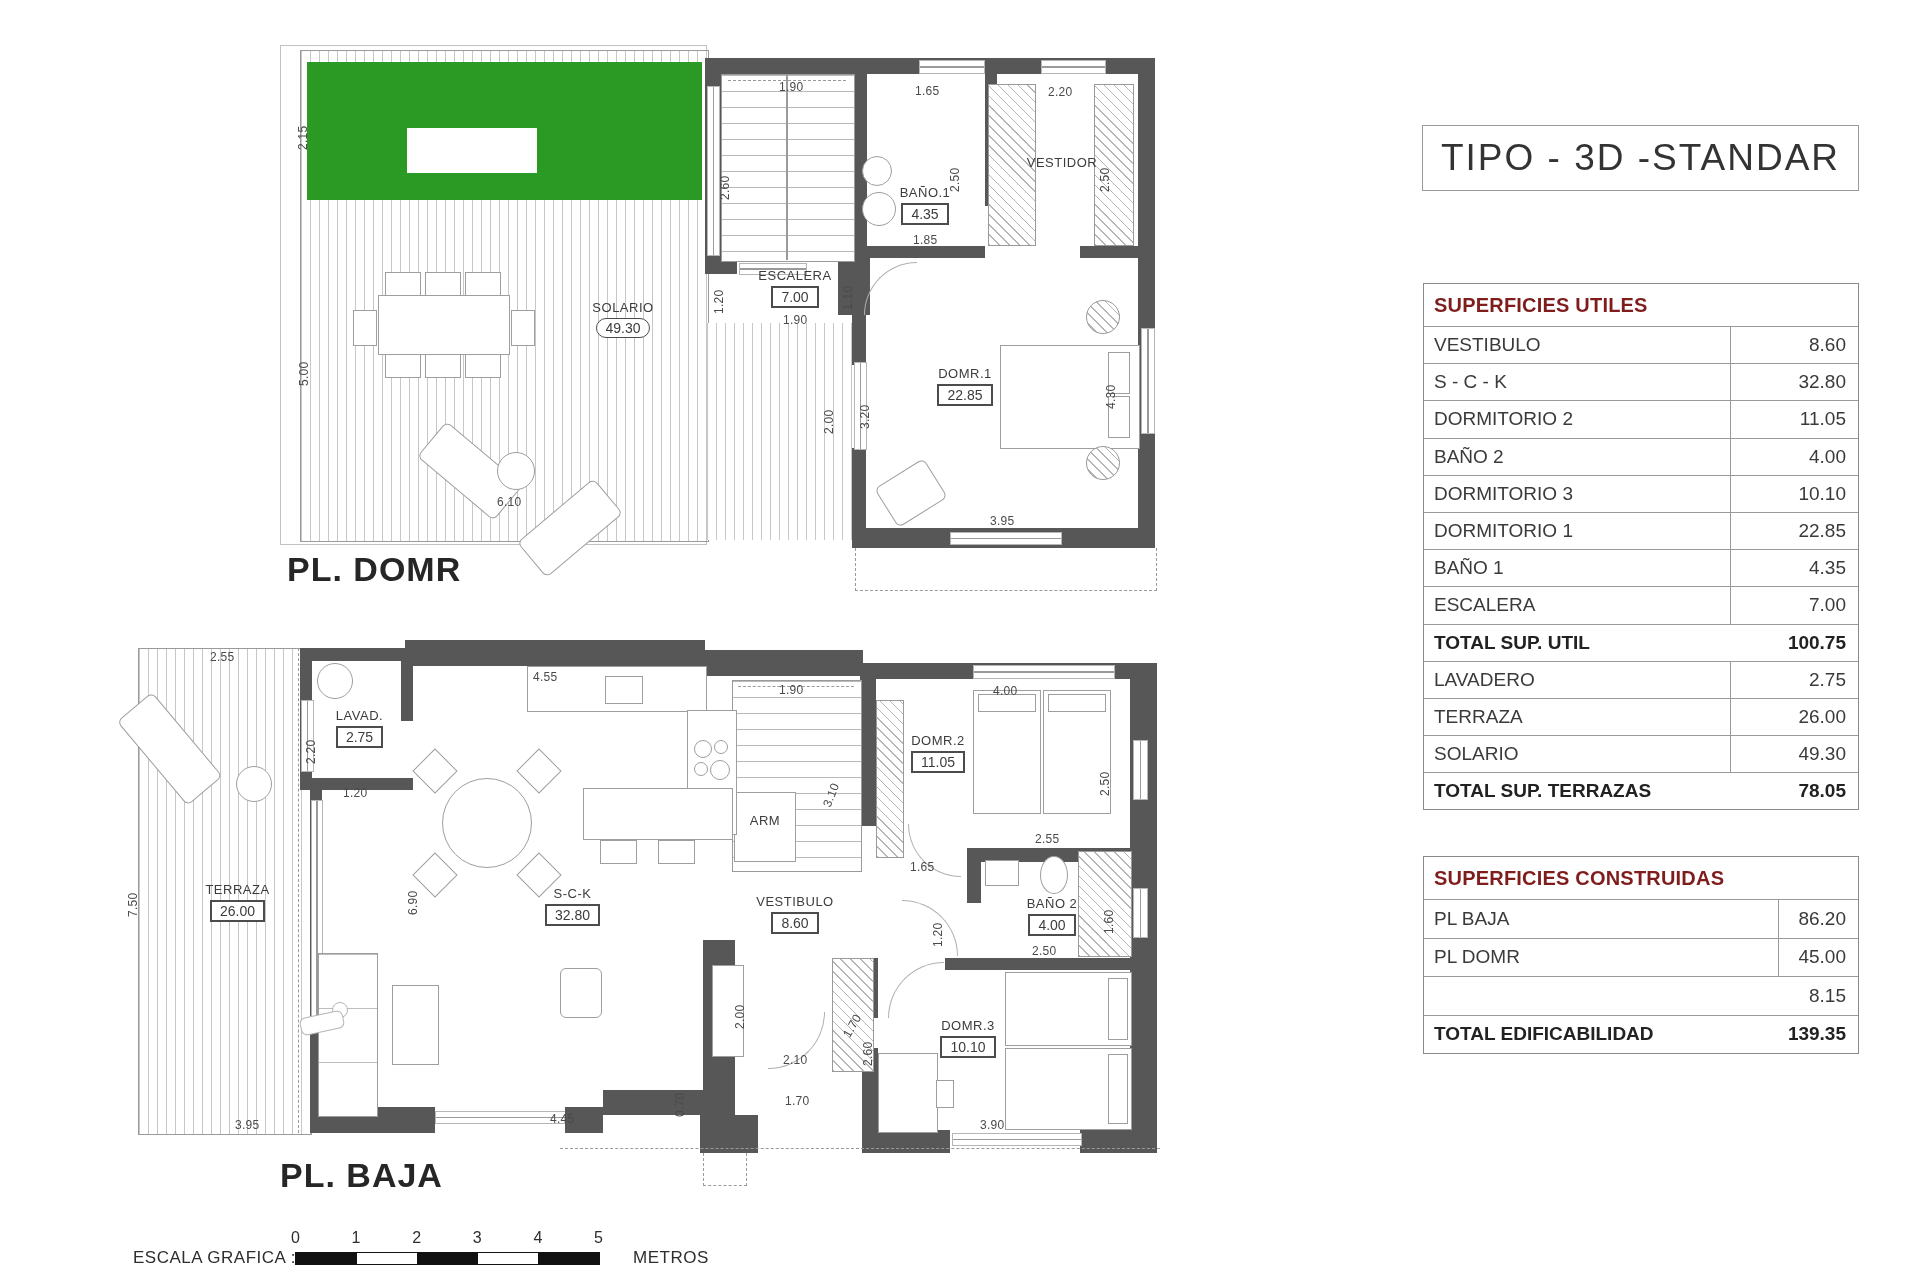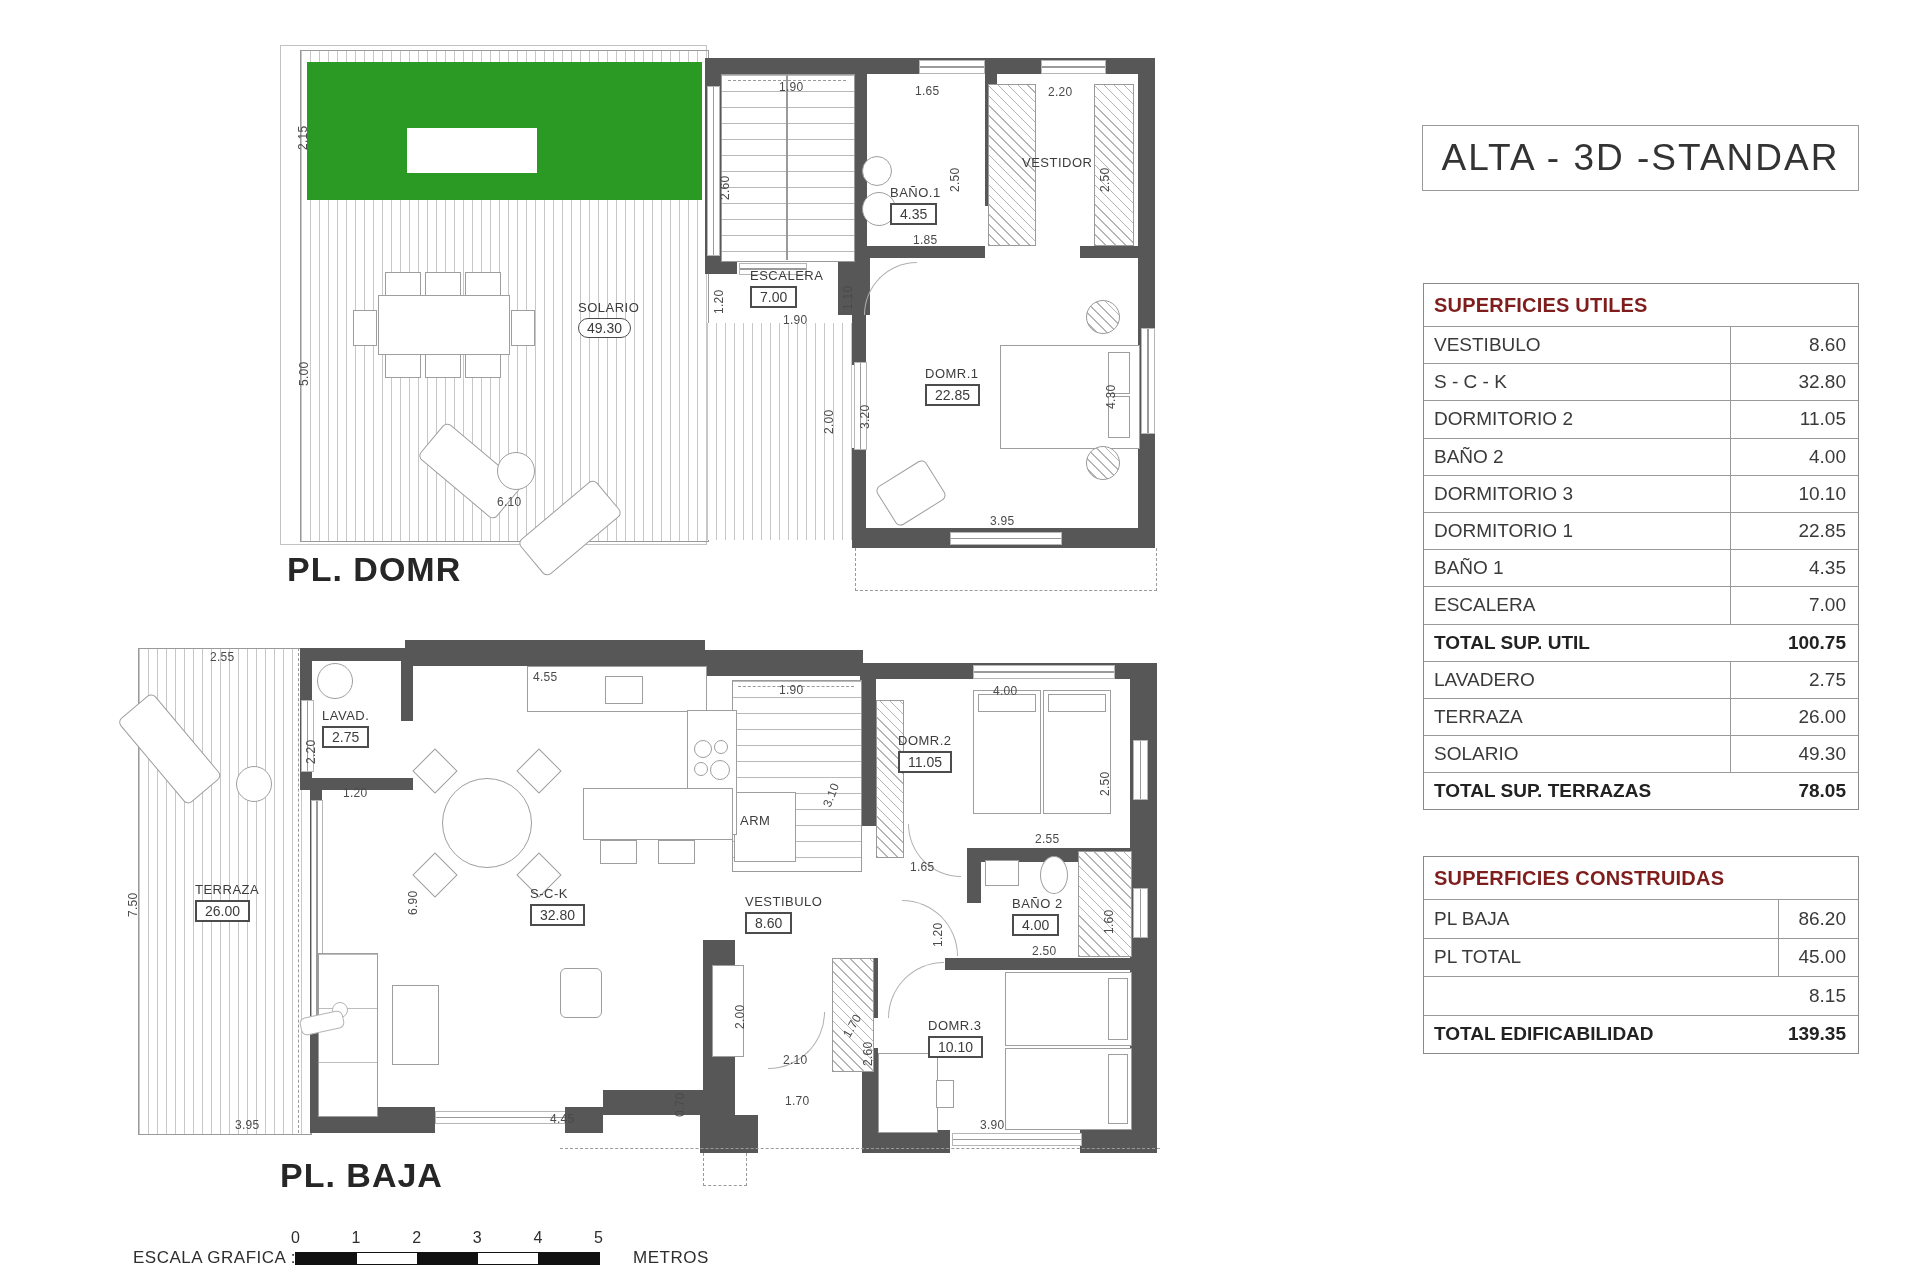--- a/index.html
+++ b/index.html
@@ -22,21 +22,21 @@
   .win.v{background-image:linear-gradient(to right,transparent 44%,#9a9a9a 44%,#9a9a9a 56%,transparent 56%);}
   
   .furn{position:absolute;border:1px solid #9e9e9e;background:#fff;}
   .round{border-radius:50%;}
   .rr{border-radius:6px;}
   .arc{position:absolute;border-left:1px solid #b0b0b0;border-bottom:1px solid #b0b0b0;border-bottom-left-radius:100%;}
   .dash{position:absolute;border:1px dashed #9a9a9a;}
   
   .dim{position:absolute;font-size:12px;color:#4a4a4a;white-space:nowrap;letter-spacing:.3px;}
   .dim.v{transform:rotate(-90deg);transform-origin:left bottom;}
-  .room{position:absolute;text-align:left;}
+  .room{position:absolute;text-align:center;}
   .rname{font-size:13px;color:#3c3c3c;letter-spacing:.5px;white-space:nowrap;}
   .rbox{display:inline-block;border:2px solid #4c4c4c;background:#fff;padding:1px 8px;margin-top:3px;font-size:14px;color:#3c3c3c;}
   .rbox.rounded{border-width:1px;border-radius:10px;}
   .planlabel{position:absolute;font-size:34px;font-weight:600;letter-spacing:1px;color:#262626;}
   
   .titlebox{position:absolute;left:1422px;top:125px;width:435px;height:64px;border:1px solid #9a9a9a;
             display:flex;align-items:center;justify-content:center;font-size:37px;letter-spacing:2px;color:#333;}
   .stable{position:absolute;border:1px solid #8a8a8a;background:#fff;}
   .thead{height:42px;display:flex;align-items:center;padding-left:10px;font-size:20px;font-weight:bold;
          color:#7f1d1d;border-bottom:1px solid #9a9a9a;letter-spacing:.2px;}
@@ -294,21 +294,21 @@
   </div>
   <div class="room" style="left:928px;top:1018px;width:80px">
     <div class="rname">DOMR.3</div>
     <div class="rbox">10.10</div>
   </div>
   <div class="room" style="left:740px;top:813px;width:50px">
     <div class="rname">ARM</div>
   </div>
   <div class="planlabel" style="left:280px;top:1156px">PL. BAJA</div>
 
-  <div class="titlebox">ALTA - 3D -STANDAR</div>
+  <div class="titlebox">TIPO - 3D -STANDAR</div>
 
   <div class="stable" id="t-utiles" style="left:1423px;top:283px;width:434px">
     <div class="thead">SUPERFICIES UTILES</div>
     <div class="rows">
         <div class="trow">
           <div class="tl">VESTIBULO</div>
           <div class="tv">8.60</div>
         </div>
         <div class="trow">
           <div class="tl">S - C - K</div>
@@ -362,21 +362,21 @@
   </div>
 
   <div class="stable" id="t-constr" style="left:1423px;top:856px;width:434px">
     <div class="thead">SUPERFICIES CONSTRUIDAS</div>
     <div class="rows">
         <div class="trow">
           <div class="tl">PL BAJA</div>
           <div class="tv">86.20</div>
         </div>
         <div class="trow">
-          <div class="tl">PL TOTAL</div>
+          <div class="tl">PL DOMR</div>
           <div class="tv">45.00</div>
         </div>
         <div class="trow">
           <div class="tv">8.15</div>
         </div>
         <div class="trow bold">
           <div class="tl">TOTAL EDIFICABILIDAD</div>
           <div class="tv">139.35</div>
         </div>
       </div>

